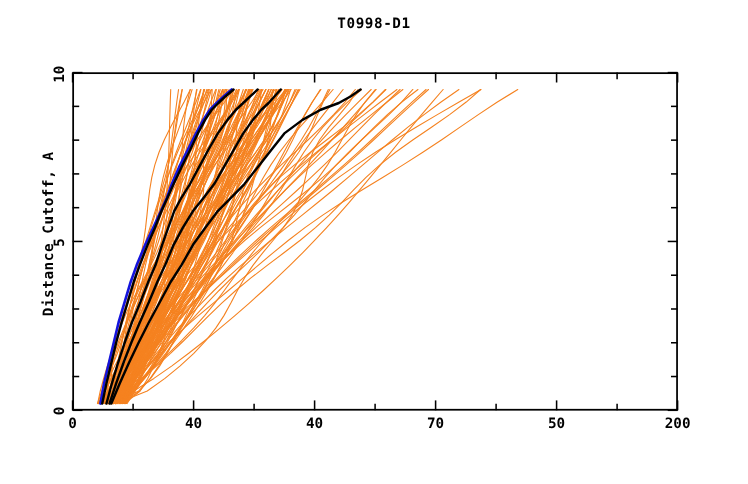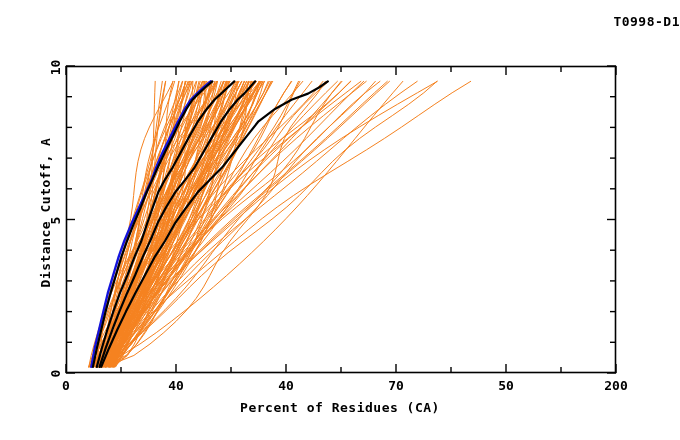--- a/index.html
+++ b/index.html
@@ -19,21 +19,21 @@
     left: 0;
     top: 0;
     width: 680px;
     height: 440px;
   }
   .plot-title {
     position: absolute;
     left: 0;
     top: 14px;
     width: 680px;
-    text-align: right;
+    text-align: center;
     font-family: "DejaVu Sans Mono", "Liberation Mono", monospace;
     font-size: 13px;
     font-weight: bold;
     color: #000000;
     letter-spacing: 0.5px;
   }
   .axis-label-x {
     position: absolute;
     left: 0;
     top: 400px;
@@ -81,21 +81,20 @@
     transform-origin: center center;
   }
 </style>
 </head>
 <body>
 
 <div id="figure">
 
   <div class="plot-title">T0998-D1</div>
 
-  <div class="axis-label-x">Percent of Residues (CA)</div>
 
   <div class="axis-label-y">Distance Cutoff, A</div>
 
   <div class="tick-label-x" style="left:46px;">0</div>
   <div class="tick-label-x" style="left:156px;">40</div>
   <div class="tick-label-x" style="left:266px;">40</div>
   <div class="tick-label-x" style="left:376px;">70</div>
   <div class="tick-label-x" style="left:486px;">50</div>
   <div class="tick-label-x" style="left:596px;">200</div>
 

